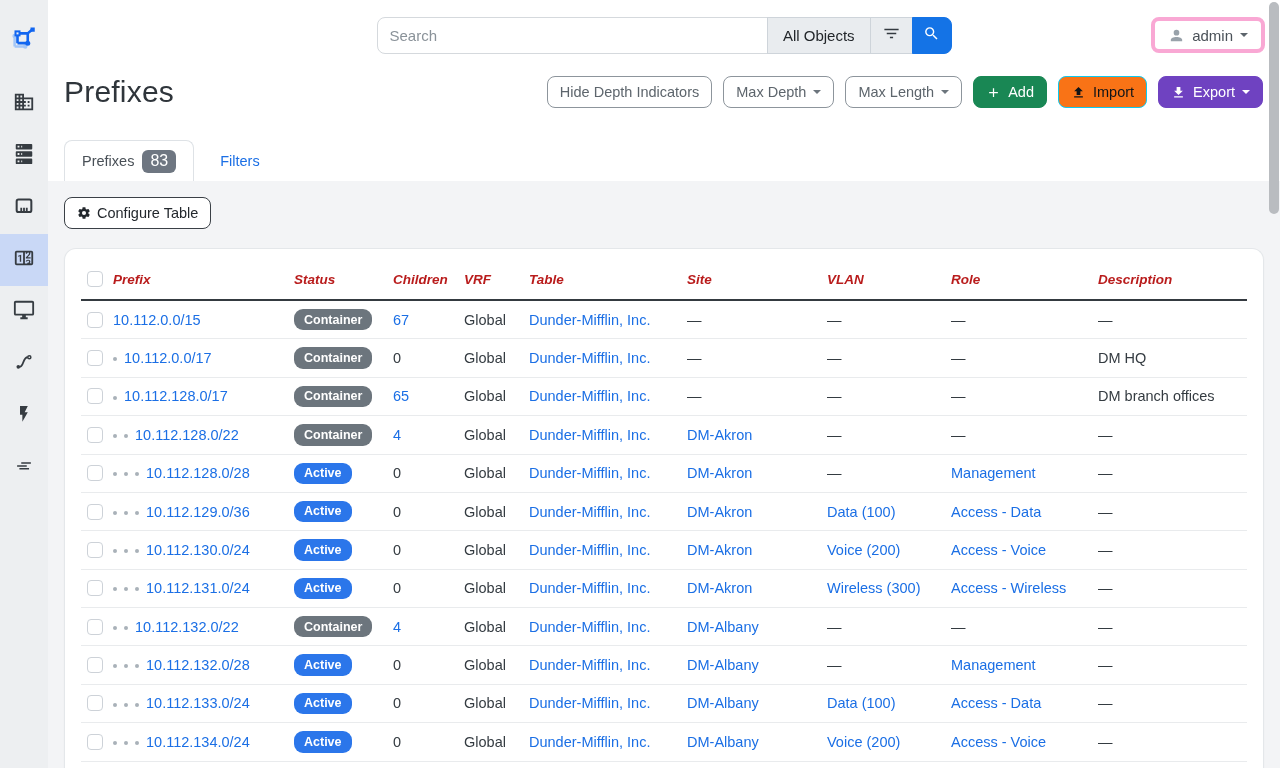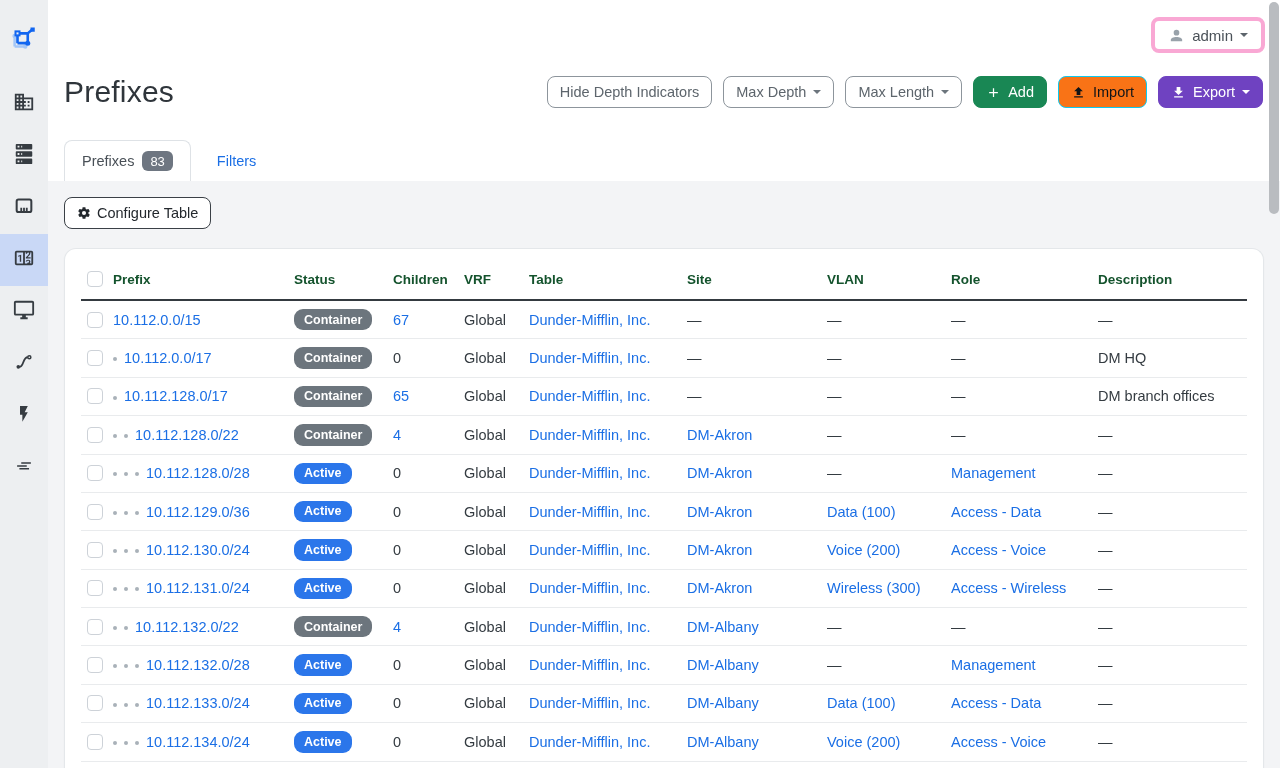--- a/index.html
+++ b/index.html
@@ -40,36 +40,36 @@
   .btn-outline { border-color:#8d959c; color:#5d656c; }
   .btn-green { background:#198754; border-color:#198754; color:#fff; }
   .btn-cyan { background:#f97316; border-color:#0dcaf0; color:#101418; }
   .btn-purple { background:#6f42c1; border-color:#6f42c1; color:#fff; }
   .btn svg { width:15px; height:15px; }
 
   
   .tabs { margin-top:26px; padding-left:16px; display:flex; align-items:flex-end; height:41px; flex:0 0 41px; }
   .tab { display:flex; align-items:center; gap:8px; padding:0 17px; height:41px; font-size:14.5px; cursor:pointer; }
   .tab.active { background:#fff; border:1px solid #dee2e6; border-bottom:none; border-radius:8px 8px 0 0; color:#495057; }
-  .tab-badge { background:#6e7681; color:#fff; font-size:13px; padding:2.5px 8px; border-radius:6px; font-weight:400; }
+  .tab-badge { background:#6e7681; color:#fff; font-size:16px; padding:2.5px 8px; border-radius:6px; font-weight:400; }
   .tab.link-tab { color:#1b6fe5; margin-left:9px; }
 
   
   .panel { flex:1; background:#f3f4f6; padding:16px 16px 0; overflow:hidden; }
   .controls { display:flex; justify-content:space-between; align-items:center; margin-bottom:19px; height:32px; }
   .filter-input { width:380px; height:31px; border:1px solid #e2e5e8; border-radius:8px; padding:0 11px; font-size:14.5px; color:#343a40; outline:none; font-family:inherit; background:#fff; }
   .filter-input::placeholder { color:#8a9299; }
   .btn-configure { border:1.5px solid #3a4046; color:#23282d; font-size:14.5px; gap:6px; }
   .btn-configure svg { width:14px; height:14px; }
 
   
   .card { background:#fff; border:1px solid #e4e7ea; border-bottom:none; border-radius:12px 12px 0 0; padding:12px 16px 0; height:560px; box-shadow:0 1px 2px rgba(16,24,32,.04); }
   table { width:100%; border-collapse:collapse; font-size:14.5px; table-layout:fixed; }
   th { text-align:left; font-size:13.5px; font-weight:700; padding:10px 10px 12px 0; border-bottom:2px solid #343a40; }
-  th a { color:#14532d; }
+  th a { color:#b91c1c;font-style:italic; }
   td { padding:8px 10px 8px 0; border-bottom:1px solid #e9ebed; vertical-align:middle; white-space:nowrap; overflow:hidden; color:#343b41; }
   tr:last-child td { border-bottom:none; }
   .col-sel { width:32px; }
   .col-prefix { width:181px; } .col-status { width:99px; } .col-children { width:71px; }
   .col-vrf { width:65px; } .col-tenant { width:158px; } .col-site { width:140px; }
   .col-vlan { width:124px; } .col-role { width:147px; }
   th.sel, td.sel { padding-left:6px; padding-right:0; }
   .cb { appearance:none; -webkit-appearance:none; width:16px; height:16px; border:1px solid #cdd2d8; border-radius:4px; background:#fff; cursor:pointer; display:block; }
   .lnk { color:#1b6fe5; cursor:pointer; }
   .badge { display:inline-block; padding:3.5px 10px; border-radius:9px; font-size:12.5px; font-weight:600; color:#fff; line-height:1.15; }
@@ -138,20 +138,34 @@
     <div class="nav-item">
       <span><svg viewBox="0 0 24 24" width="22" height="22" fill="none" stroke="currentColor">
             <path d="M9 8.7h10.5M4.5 11.9h10.5M7 15.1h10.5" stroke-width="1.7"></path>
           </svg></span>
     </div>
   </div>
 
   <div class="main">
 
     <div class="topbar">
+      <div class="search-group">
+        <input class="search-input" type="text" placeholder="Search" style="">
+        <div class="seg seg-scope">All Objects</div>
+        <div class="seg seg-filter">
+          <span><svg viewBox="0 0 24 24" width="19" height="19" fill="currentColor">
+                <path d="M6,13H18V11H6M3,6V8H21V6M10,18H14V16H10V18Z"></path>
+              </svg></span>
+        </div>
+        <div class="seg seg-search">
+          <span><svg viewBox="0 0 24 24" width="17" height="17" fill="currentColor">
+                <path d="M9.5,3A6.5,6.5 0 0,1 16,9.5C16,11.11 15.41,12.59 14.44,13.73L14.71,14H15.5L20.5,19L19,20.5L14,15.5V14.71L13.73,14.44C12.59,15.41 11.11,16 9.5,16A6.5,6.5 0 0,1 3,9.5A6.5,6.5 0 0,1 9.5,3M9.5,5C7,5 5,7 5,9.5C5,12 7,14 9.5,14C12,14 14,12 14,9.5C14,7 12,5 9.5,5Z"></path>
+              </svg></span>
+        </div>
+      </div>
       <div class="user-btn">
         <span style="color:#99a2aa;display:flex;">
             <svg viewBox="0 0 24 24" width="17" height="17" fill="currentColor">
               <path d="M12,4A4,4 0 0,1 16,8A4,4 0 0,1 12,12A4,4 0 0,1 8,8A4,4 0 0,1 12,4M12,14C16.42,14 20,15.79 20,18V20H4V18C4,15.79 7.58,14 12,14Z"></path>
             </svg>
           </span>
         <span class="uname">admin</span>
         <span class="caret" style="color:#5d656c;"></span>
       </div>
     </div>

